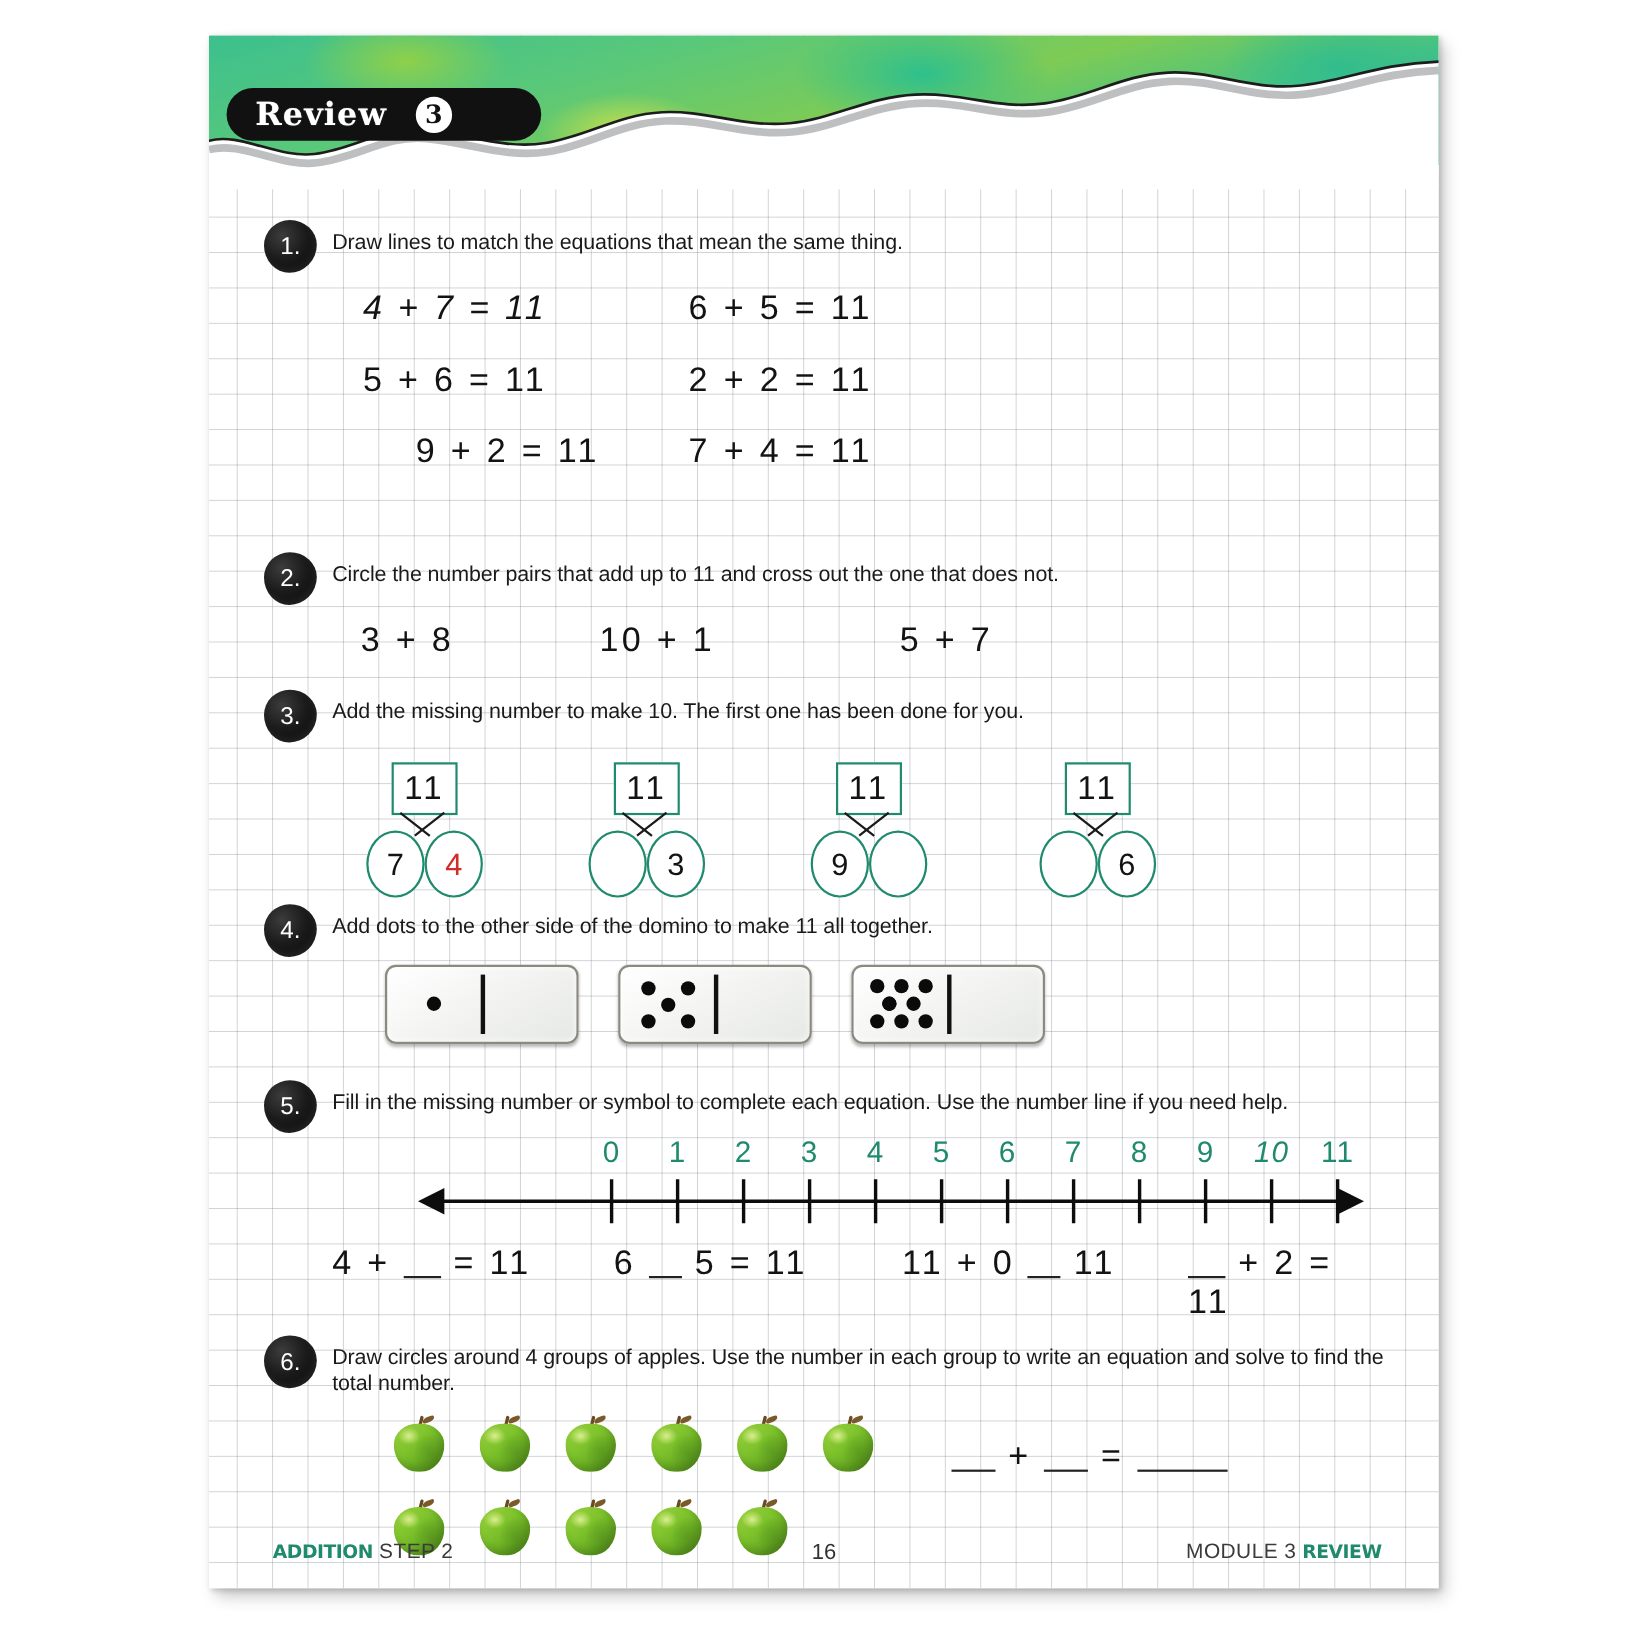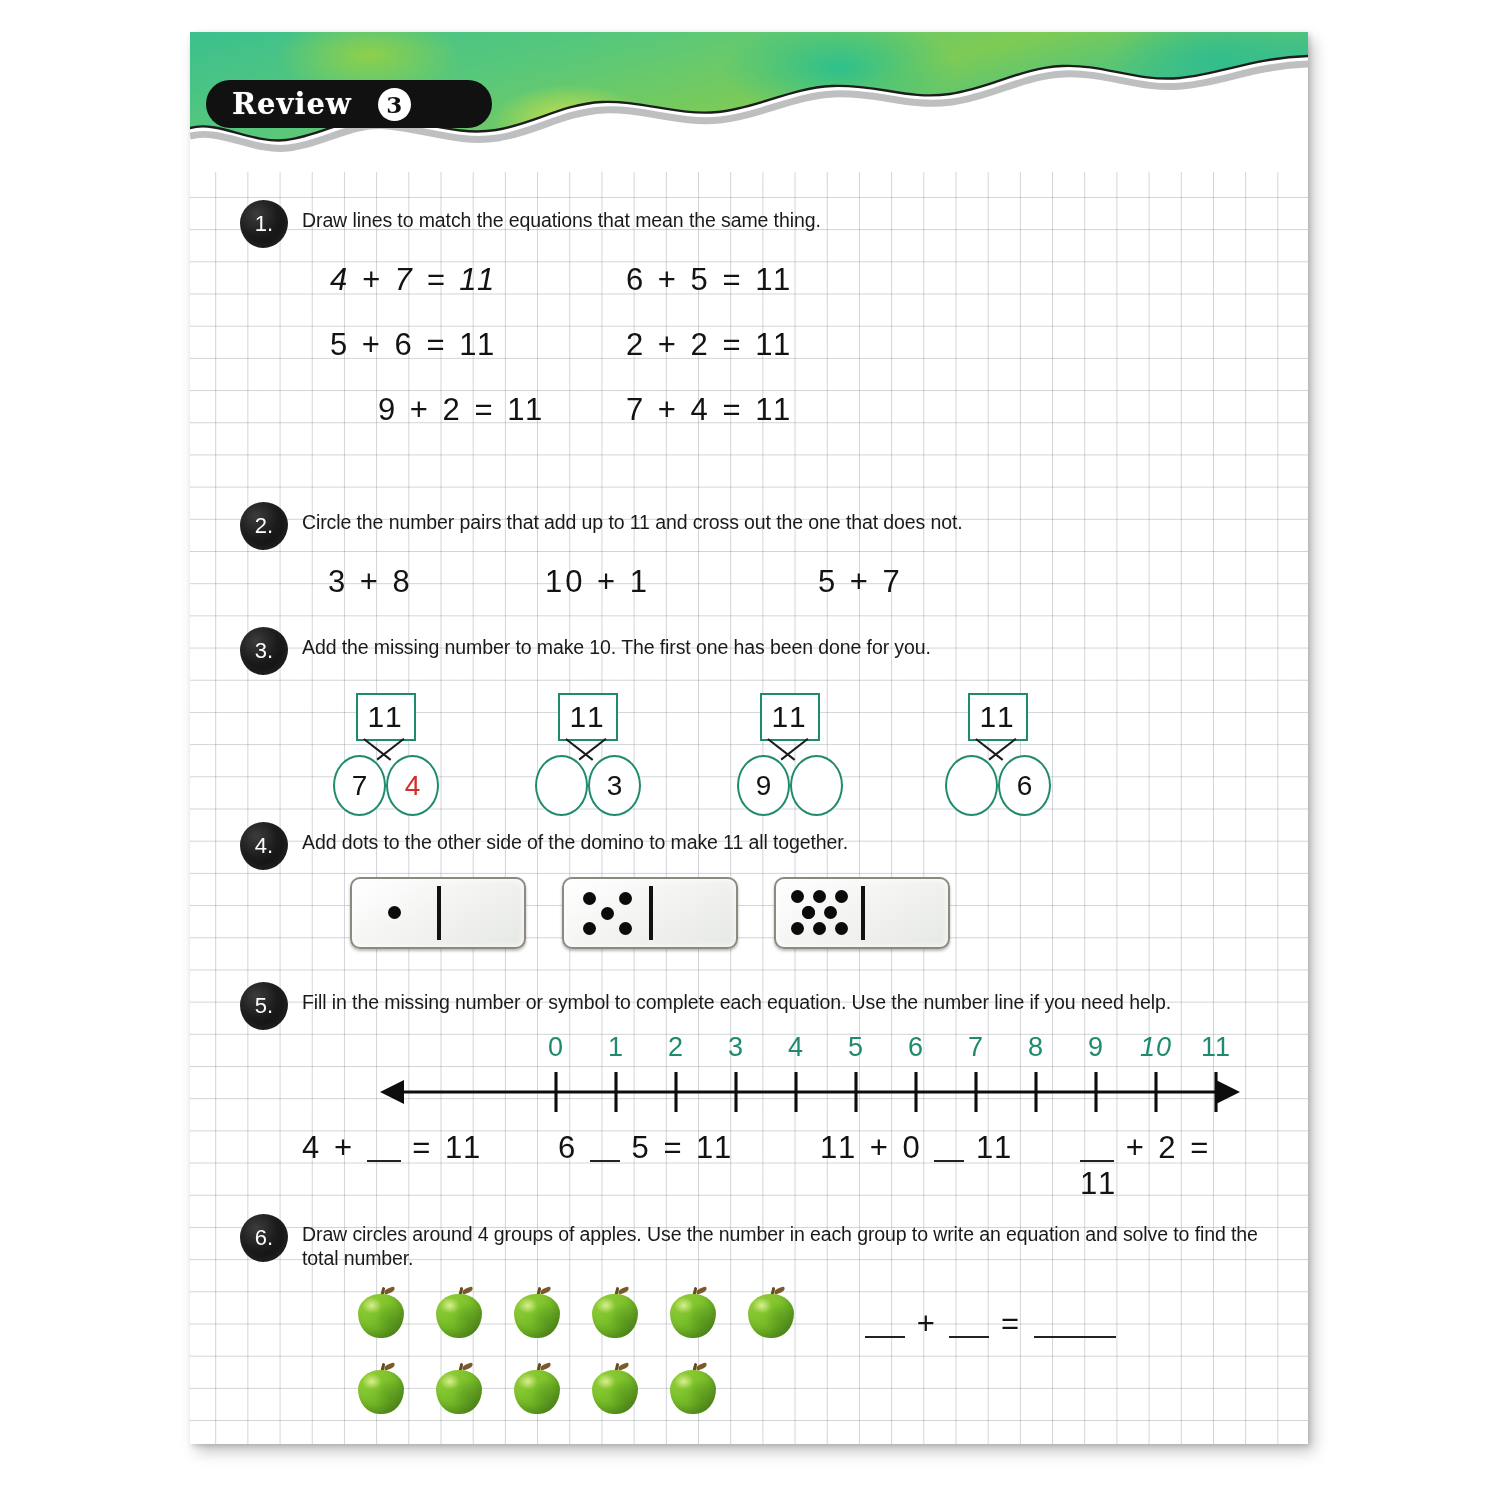--- a/index.html
+++ b/index.html
@@ -451,14 +451,25 @@
 
     <div class="eqrow math" style="left:625px; top:92px;">
       <span class="blank" style="width:40px;"></span>
       <span>+</span>
       <span class="blank" style="width:40px;"></span>
       <span>=</span>
       <span class="blank" style="width:82px;"></span>
     </div>
   </div>
 
+  <div id="footer">
+    <div class="fl">
+      <span class="teal">ADDITION</span>
+      <span class="gray">STEP 2</span>
+    </div>
+    <div class="fc">16</div>
+    <div class="fr">
+      <span class="gray">MODULE 3</span>
+      <span class="teal">REVIEW</span>
+    </div>
+  </div>
 
 </div>
 
 </body></html>

